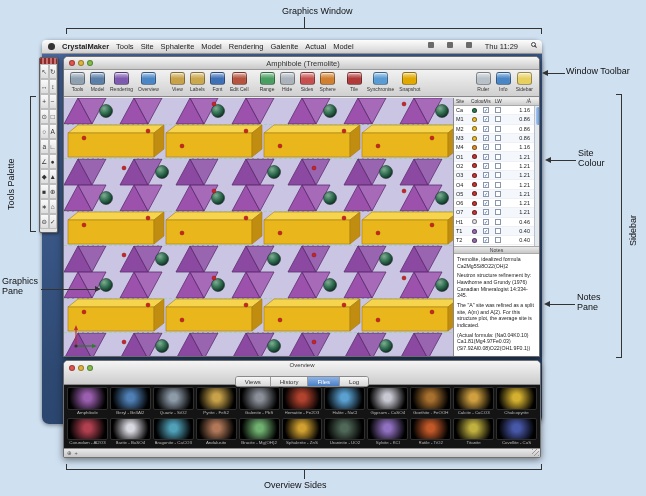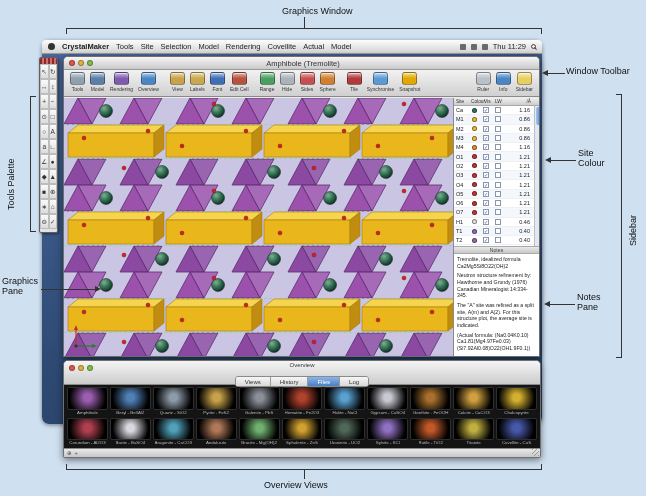--- a/index.html
+++ b/index.html
@@ -23,21 +23,21 @@
             background:linear-gradient(160deg,#4a68a0,#2d4972 60%,#253d61); border-radius:7px;
             box-shadow:0 1px 4px rgba(0,0,0,.45); }
 
   
   #menubar { position:absolute; left:0; top:0; right:0; height:14px; border-radius:4px 4px 0 0;
              background:linear-gradient(#fdfdfd,#d4d4d4); border-bottom:1px solid #9a9a9a;
              display:flex; align-items:center; gap:7px; padding:0 6px; font-size:7.5px; color:#222; }
   .apple { width:7px; height:7px; background:#333; border-radius:50% 50% 45% 45%; }
   .app-name { font-weight:bold; }
   .menu-item { white-space:nowrap; }
-  #menu-right { margin-left:auto; display:flex; align-items:center; gap:5px; }
+  #menu-right { margin-left:auto; display:flex; align-items:flex-start; gap:13px; }
   .mb-ico { width:6px; height:6px; background:#6a6a6a; border-radius:1px; }
   .mag { width:5px; height:5px; border:1px solid #444; border-radius:50%; position:relative; }
   .mag::after { content:''; position:absolute; width:3px; height:1px; background:#444; transform:rotate(45deg); right:-2px; bottom:-1px; }
 
   
   #main-window { position:absolute; left:21px; top:16px; width:477px; height:301px;
                  background:#ececec; border:1px solid #6f6f6f; border-radius:5px 5px 0 0;
                  box-shadow:0 2px 7px rgba(0,0,0,.5); }
   #titlebar { height:13px; background:linear-gradient(#f6f6f6,#c9c9c9); border-radius:4px 4px 0 0;
               border-bottom:1px solid #999; display:flex; align-items:center; padding:0 5px; }
@@ -121,24 +121,24 @@
   <div class="bracket-down" style="left:66px; top:28px; width:476px;"></div>
 
   <div id="screen">
 
     <div id="menubar">
       <span class="apple"></span>
       <span class="app-name">CrystalMaker</span>
       <span id="menu-list" style="display:flex; gap:7px;">
           <span class="menu-item">Tools</span>
           <span class="menu-item">Site</span>
-          <span class="menu-item">Selection</span>
+          <span class="menu-item">Sphalerite</span>
           <span class="menu-item">Model</span>
           <span class="menu-item">Rendering</span>
-          <span class="menu-item">Covellite</span>
+          <span class="menu-item">Galenite</span>
           <span class="menu-item">Actual</span>
           <span class="menu-item">Model</span>
         </span>
       <span id="menu-right">
         <span class="mb-ico"></span>
         <span class="mb-ico"></span>
         <span class="mb-ico"></span>
         <span>Thu 11:29</span>
         <span class="mag"></span>
       </span>
@@ -624,15 +624,15 @@
 
   <div class="ann" style="left:577px; top:292px;">
     <div>Notes</div>
     <div>Pane</div>
   </div>
   <div class="aline" style="left:550px; top:304px; width:25px;"></div>
   <div class="arr-left" style="left:544px; top:301px;"></div>
 
   <div class="bracket-up" style="left:66px; top:464px; width:476px;"></div>
   <div class="tick-v" style="left:304px; top:470px; height:9px;"></div>
-  <div class="ann" style="left:264px; top:480px;">Overview Views</div>
+  <div class="ann" style="left:264px; top:480px;">Overview Sides</div>
 
 </div>
 
 </body></html>

